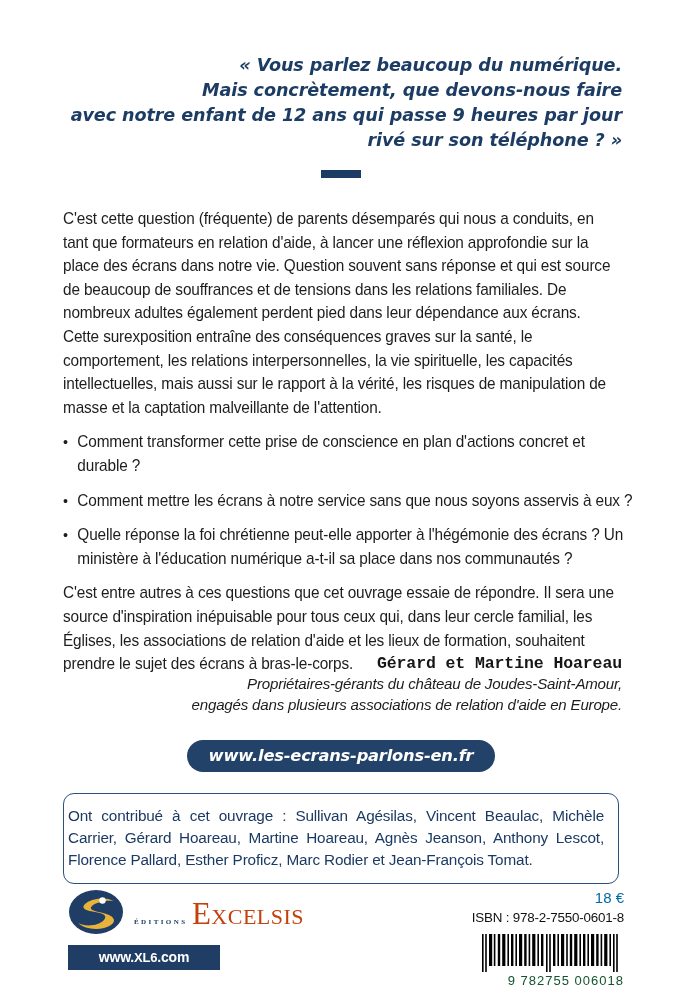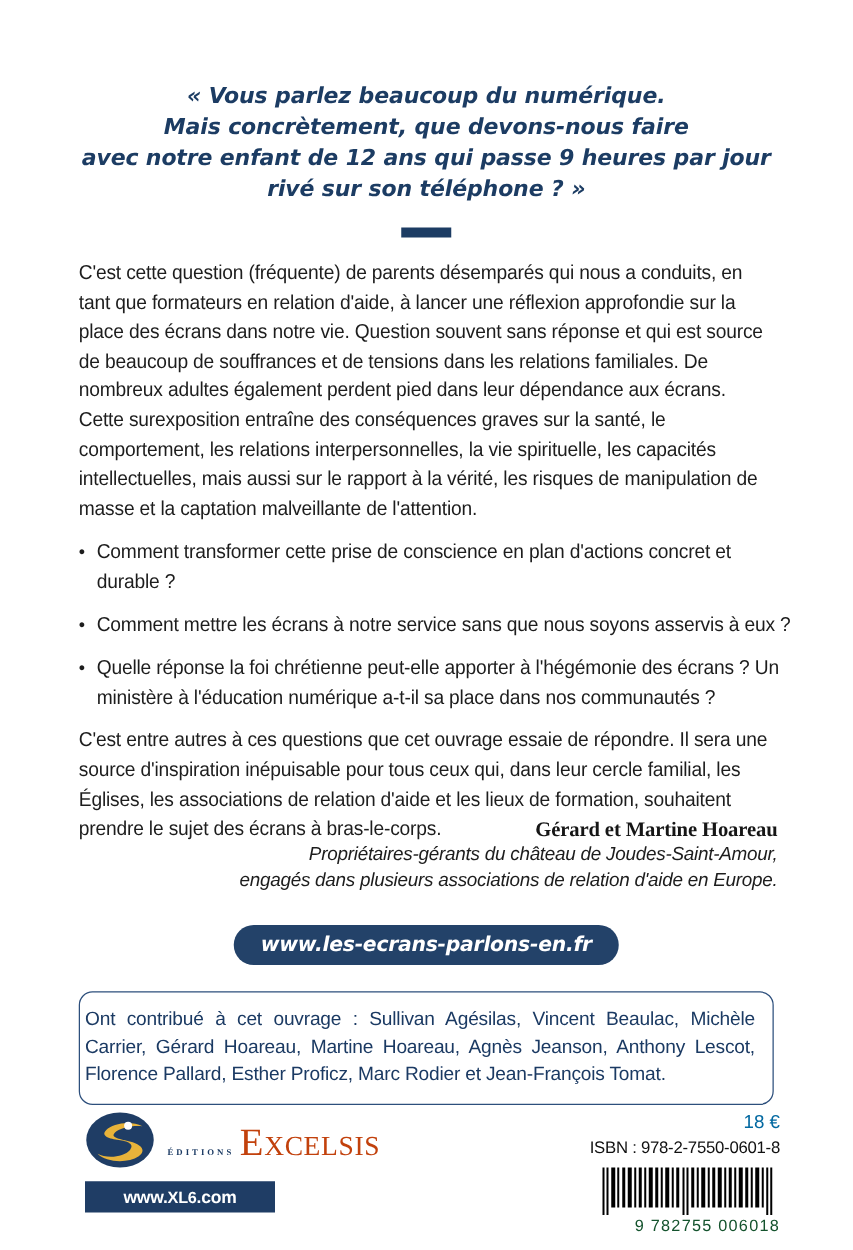--- a/index.html
+++ b/index.html
@@ -21,23 +21,23 @@
     left: 0; top: 0;
     width: 682px;
     height: 1000px;
     background: #ffffff;
   }
 
   
   .quote-block {
     position: absolute;
     left: 60px;
-    top: 65px;
+    top: 53px;
     width: 562px;
-    text-align: center;
+    text-align: right;
   }
   .quote-line {
     font-family: "DejaVu Sans", sans-serif;
     font-style: italic;
     font-weight: bold;
     font-size: 17.6px;
     line-height: 25px;
     color: #1c3c63;
     letter-spacing: -0.1px;
     white-space: nowrap;
@@ -100,21 +100,21 @@
 
   
   .signature {
     position: absolute;
     left: 60px;
     top: 653px;
     width: 562px;
     text-align: right;
   }
   .sig-name {
-    font-family: Liberation Serif, serif;
+    font-family: Liberation Mono, monospace;
     font-weight: bold;
     font-size: 16.5px;
     line-height: 21px;
     color: #161616;
     letter-spacing: -0.1px;
   }
   .sig-role {
     font-family: "Liberation Sans", sans-serif;
     font-style: italic;
     font-size: 15.1px;

